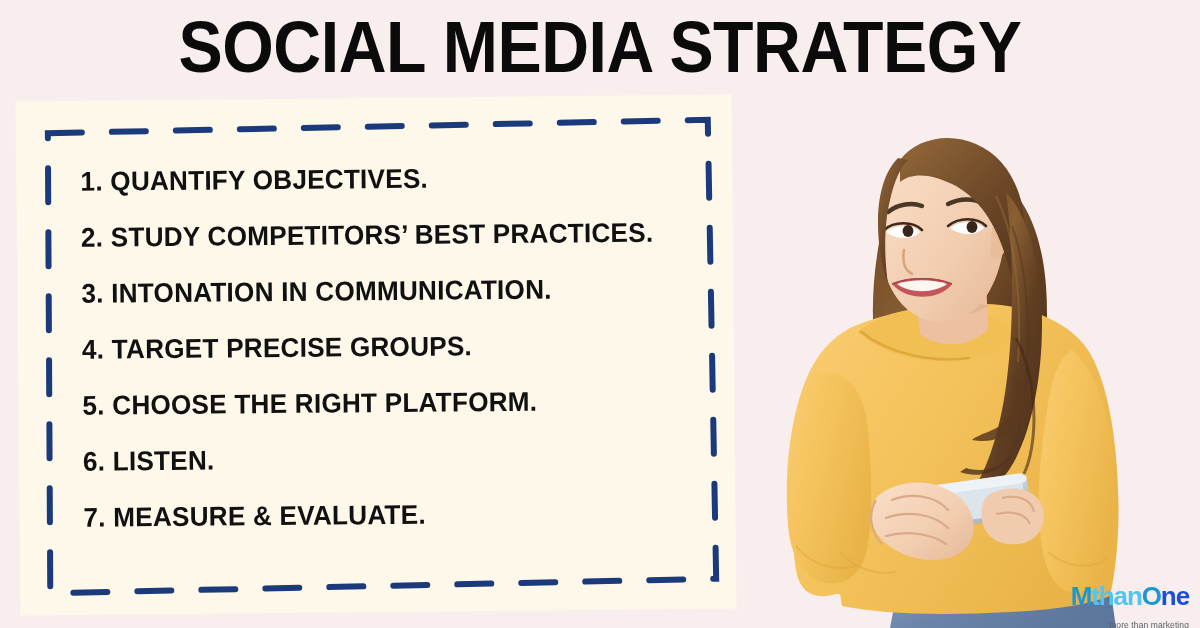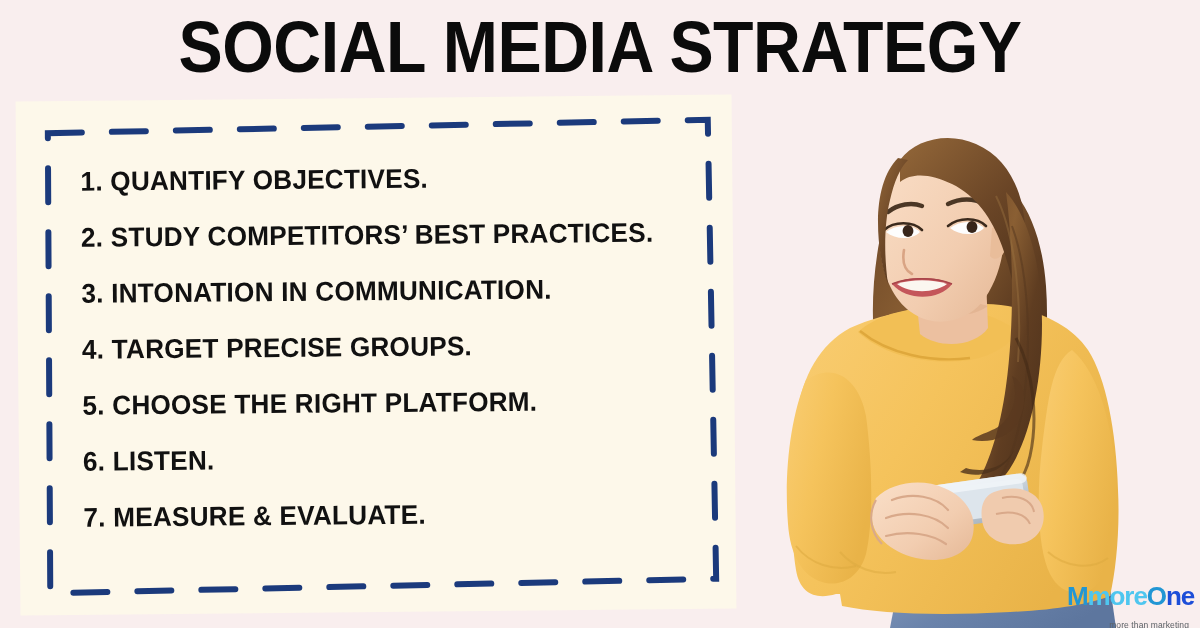--- a/index.html
+++ b/index.html
@@ -265,17 +265,17 @@
         <path d="M 106 418 C 128 410 154 414 168 428" stroke="#d9a98a" stroke-width="2.2" fill="none" stroke-linecap="round"></path>
         <path d="M 106 436 C 128 430 152 434 166 444" stroke="#d9a98a" stroke-width="2.2" fill="none" stroke-linecap="round"></path>
         <path d="M 96 400 C 88 414 90 432 102 444" stroke="#d9a98a" stroke-width="2" fill="none"></path>
 
         <path d="M 60 452 C 74 468 96 476 116 472" stroke="#dca93f" stroke-width="2" fill="none" opacity="0.5"></path>
       </g>
     </svg>
   </div>
 
   <div class="logo">
-    <span class="logo-word"><span class="lg-m">M</span><span class="lg-edia">more</span><span class="lg-o">O</span><span class="lg-ne">ne</span></span>
+    <span class="logo-word"><span class="lg-m">M</span><span class="lg-edia">than</span><span class="lg-o">O</span><span class="lg-ne">ne</span></span>
     <span class="logo-tag">more than marketing</span>
   </div>
 
 </div>
 
 </body></html>

